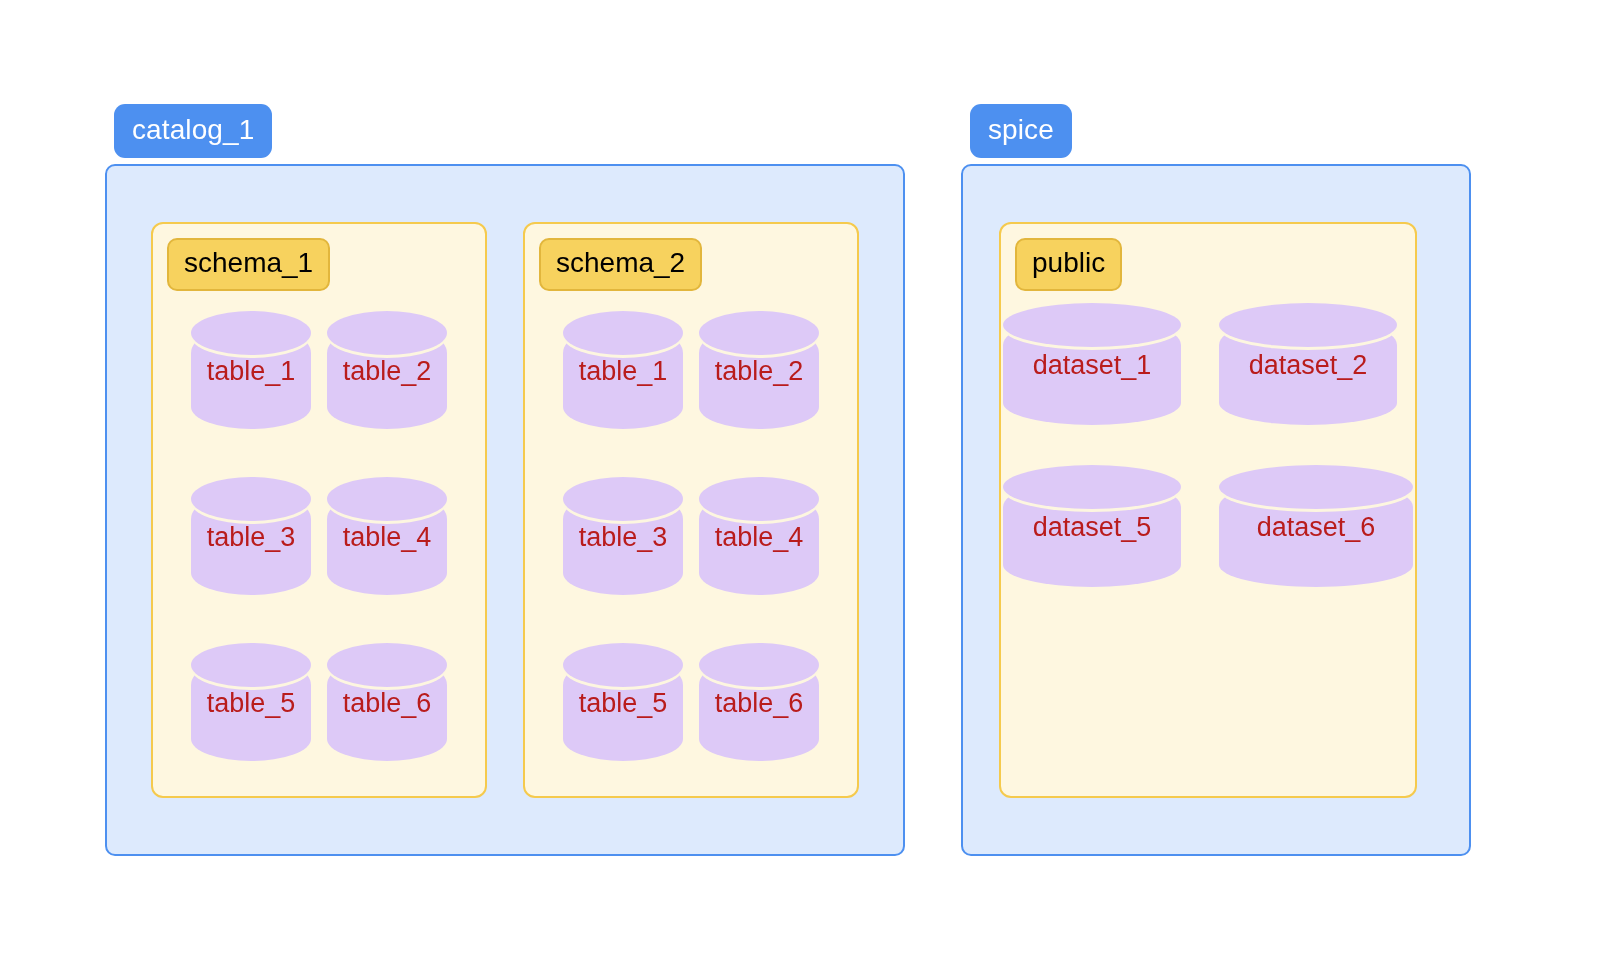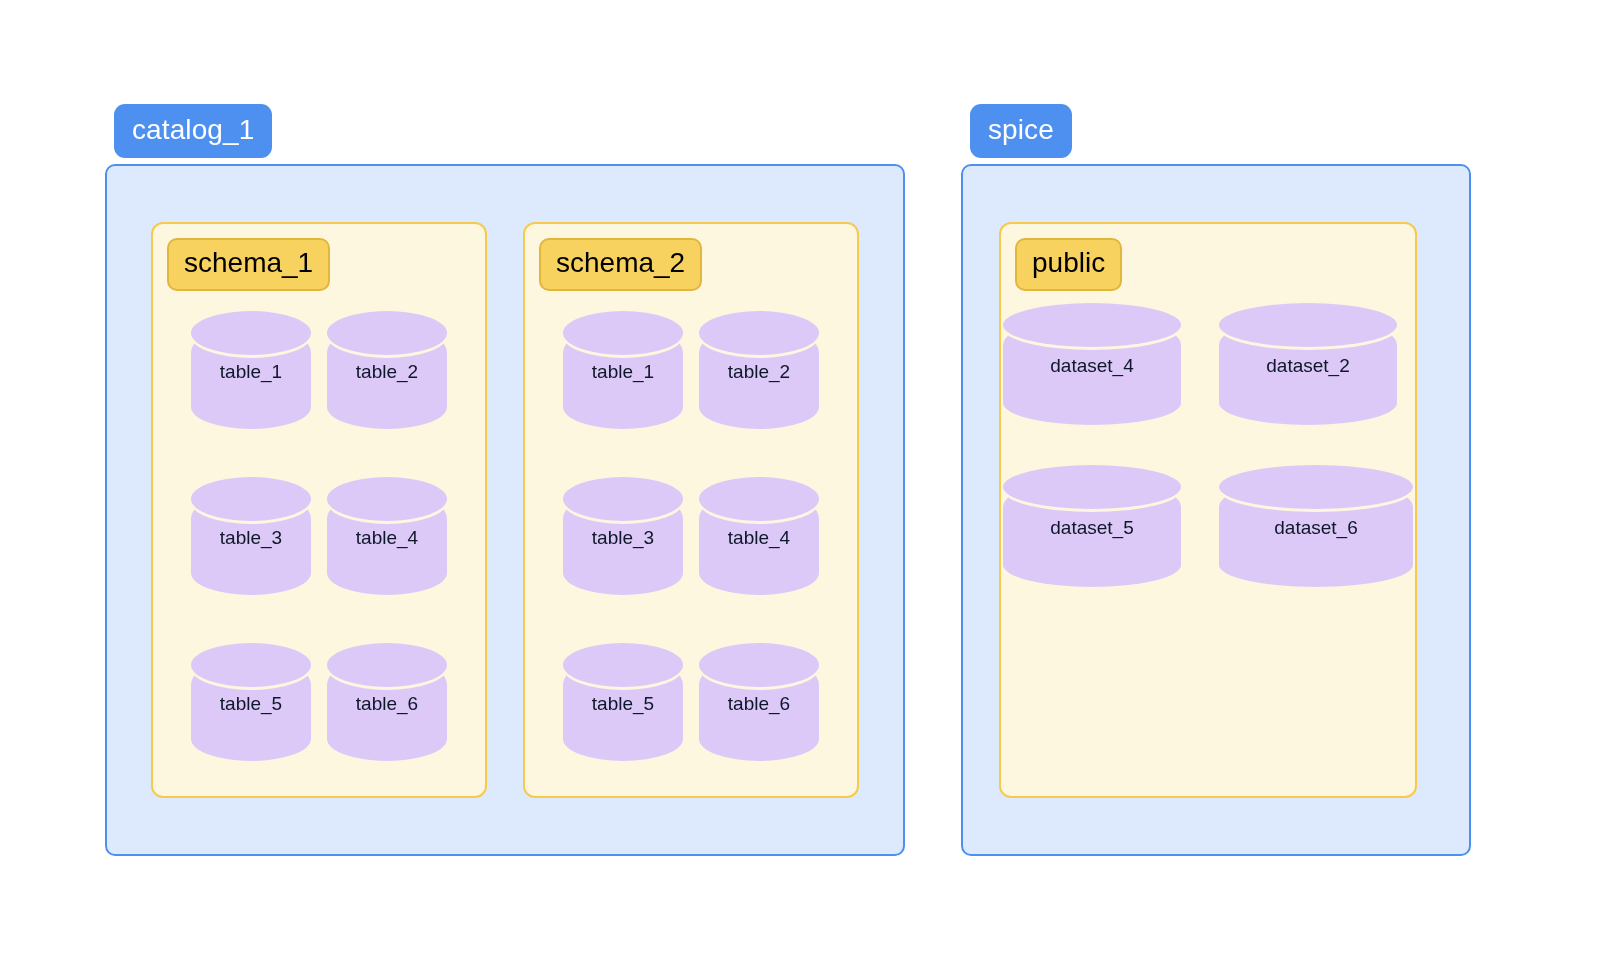--- a/index.html
+++ b/index.html
@@ -101,22 +101,22 @@
     border-radius: 50%;
     box-shadow: 0 3px 0 0 #fdf6e0;
   }
   .cyl-label {
     position: absolute;
     left: 0;
     right: 0;
     top: 50%;
     transform: translateY(-44%);
     text-align: center;
-    color: #0f172a;
-    font-size: 19px;
+    color: #b91c1c;
+    font-size: 27px;
     line-height: 1;
     z-index: 2;
     white-space: nowrap;
   }
 </style>
 </head>
 <body>
 
 <div class="canvas">
 
@@ -207,21 +207,21 @@
     <div class="catalog-label" style="margin-left:9px;">spice</div>
     <div class="catalog-box" style="width:510px; height:692px; margin-top:6px; padding:56px 52px 56px 36px;">
 
       <div class="schema-panel" style="width:440px; padding:14px 0 0 0;">
         <div class="schema-label" style="margin-left:14px;">public</div>
         <div class="cyl-grid" style="margin-top:12px; column-gap:38px; row-gap:40px;">
 
           <div class="cylinder" style="width:178px; height:122px;">
             <div class="cyl-body"></div>
             <div class="cyl-top"></div>
-            <div class="cyl-label">dataset_4</div>
+            <div class="cyl-label">dataset_1</div>
           </div>
           <div class="cylinder" style="width:178px; height:122px;">
             <div class="cyl-body"></div>
             <div class="cyl-top"></div>
             <div class="cyl-label">dataset_2</div>
           </div>
           <div class="cylinder" style="width:178px; height:122px;">
             <div class="cyl-body"></div>
             <div class="cyl-top"></div>
             <div class="cyl-label">dataset_5</div>

